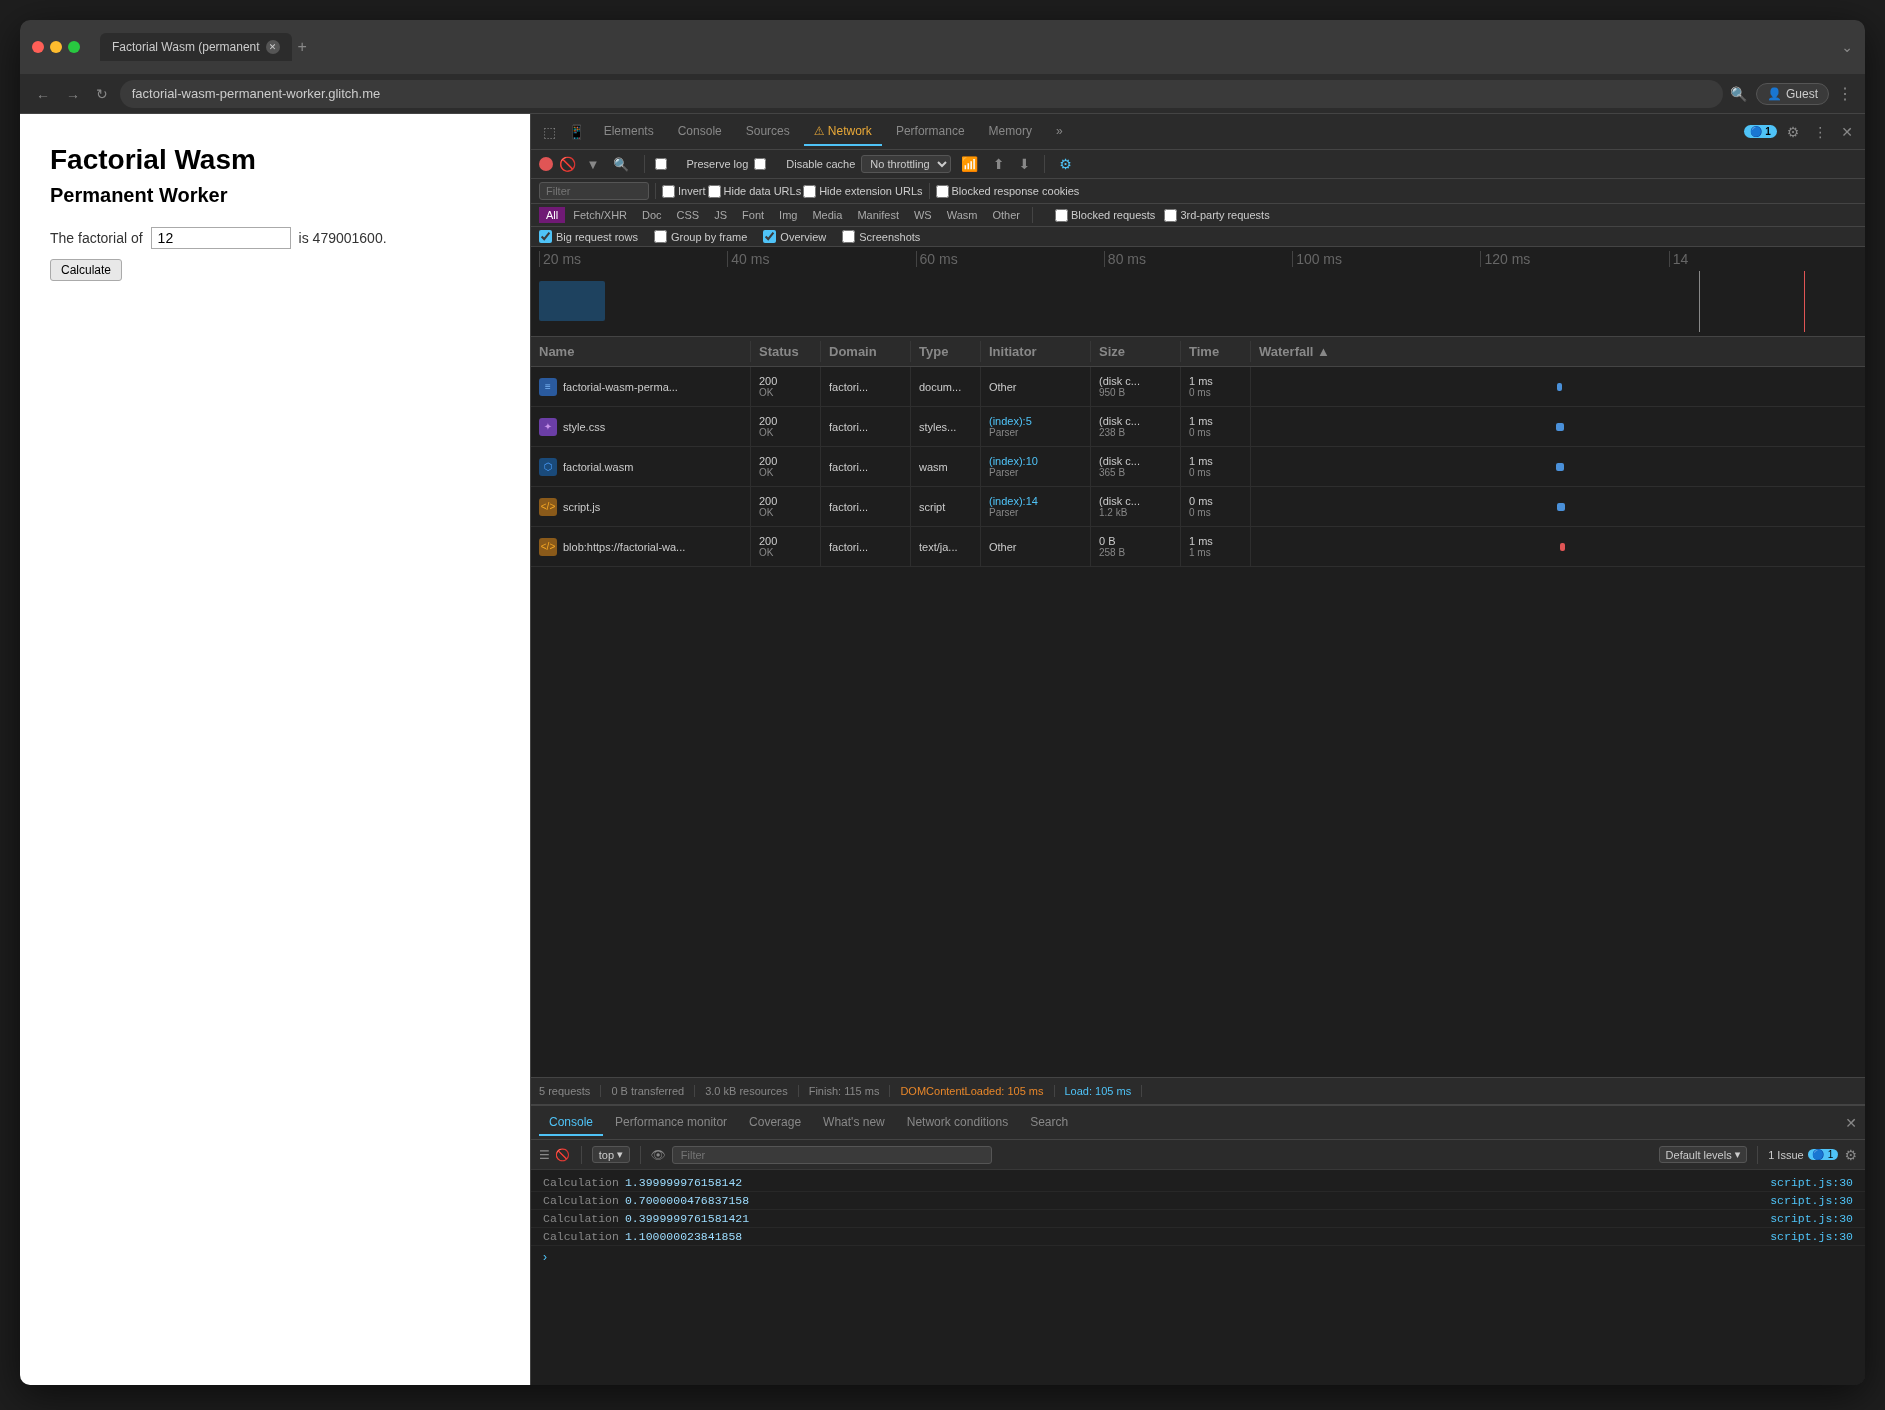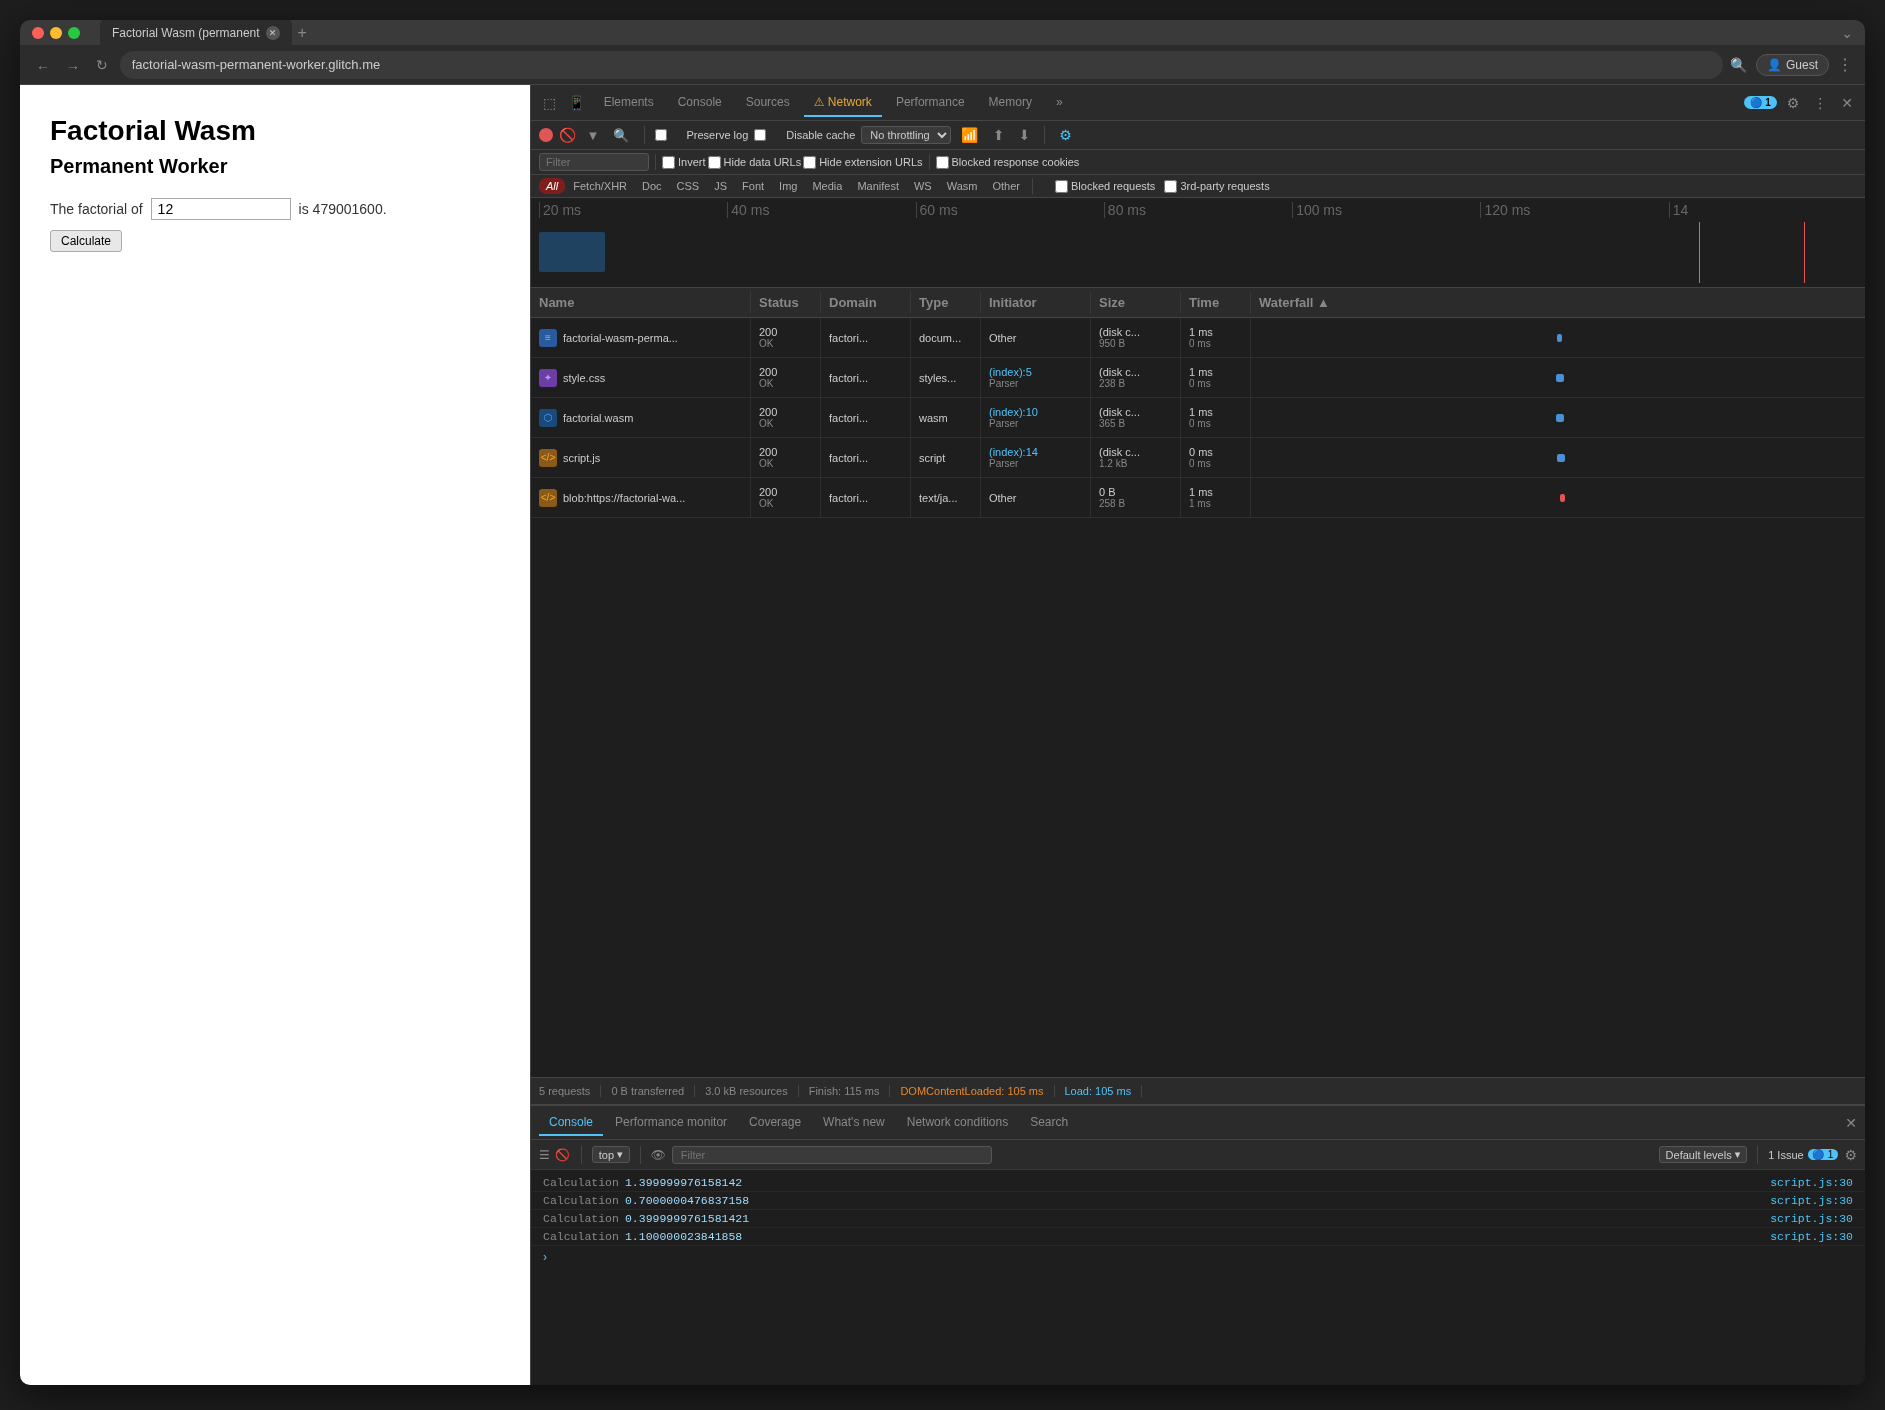--- a/index.html
+++ b/index.html
@@ -20,21 +20,21 @@
       margin: 20px;
       height: 1365px;
       display: flex;
       flex-direction: column;
       overflow: hidden;
       box-shadow: 0 10px 40px rgba(0,0,0,0.6);
     }
 
     .titlebar {
       background: #3a3a3a;
-      height: 25px;
+      height: 54px;
       display: flex;
       align-items: center;
       padding: 0 12px;
       gap: 8px;
       border-radius: 10px 10px 0 0;
     }
     .traffic-lights {
       display: flex;
       gap: 6px;
       align-items: center;
@@ -308,24 +308,23 @@
     .filter-chip {
       padding: 2px 7px;
       border-radius: 3px;
       font-size: 11px;
       cursor: pointer;
       color: #aaa;
       background: none;
       border: none;
     }
     .filter-chip.all {
-      background: #7f1d1d;
+      background: #701a75;
       color: #fff;
-      border-radius: 7px;
-      font-style: italic;
+      border-radius: 0;
     }
 
     
     .options-bar {
       background: #2b2b2b;
       border-bottom: 1px solid #444;
       padding: 3px 8px;
       display: flex;
       align-items: center;
       gap: 16px;
@@ -757,20 +756,38 @@
         <label style="display:flex;align-items:center;gap:3px;font-size:11px;color:#ccc;padding-left:17px;">
           <input type="checkbox" style="">
           <span>Blocked requests</span>
         </label>
         <label style="display:flex;align-items:center;gap:3px;font-size:11px;color:#ccc;margin-left:8px;">
           <input type="checkbox" style="">
           <span>3rd-party requests</span>
         </label>
       </div>
 
+      <div class="options-bar">
+        <label class="option-item">
+          <input type="checkbox" checked="" class="cb-checked" style="">
+          <span>Big request rows</span>
+        </label>
+        <label class="option-item">
+          <input type="checkbox" style="">
+          <span>Group by frame</span>
+        </label>
+        <label class="option-item">
+          <input type="checkbox" checked="" class="cb-checked" style="">
+          <span>Overview</span>
+        </label>
+        <label class="option-item">
+          <input type="checkbox" style="">
+          <span>Screenshots</span>
+        </label>
+      </div>
 
       <div class="timeline-area">
         <div class="timeline-ruler">
           <div class="ruler-mark">20 ms</div>
           <div class="ruler-mark">40 ms</div>
           <div class="ruler-mark">60 ms</div>
           <div class="ruler-mark">80 ms</div>
           <div class="ruler-mark">100 ms</div>
           <div class="ruler-mark">120 ms</div>
           <div class="ruler-mark">14</div>

